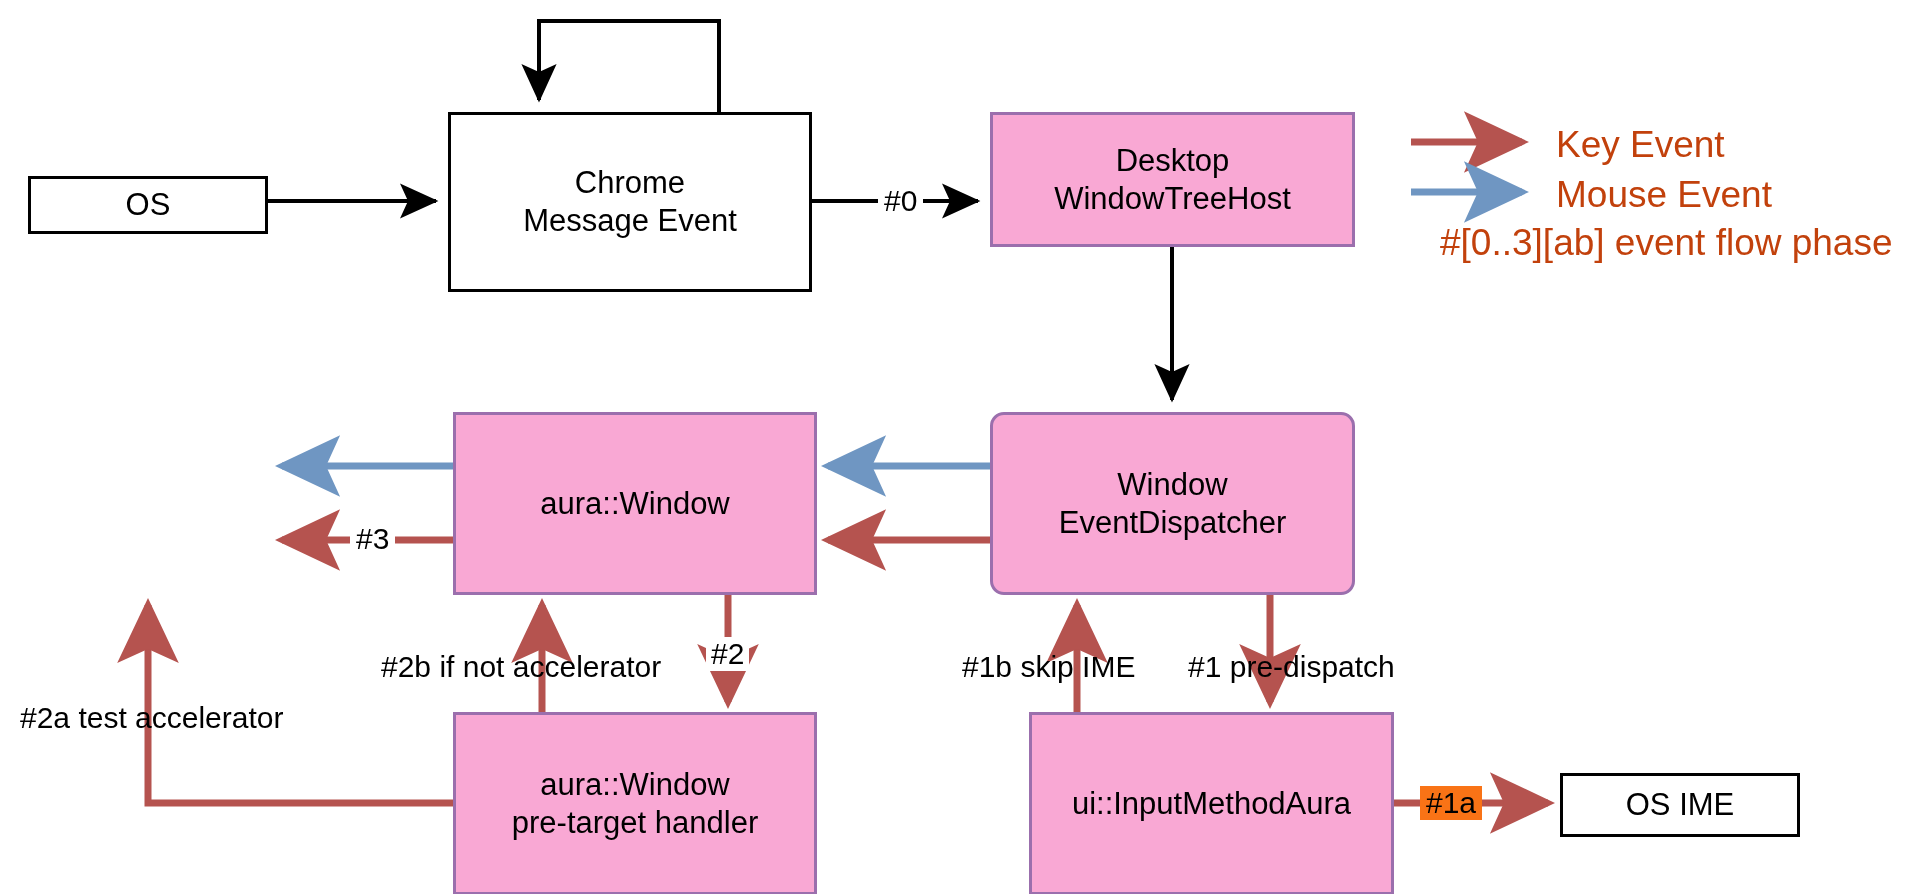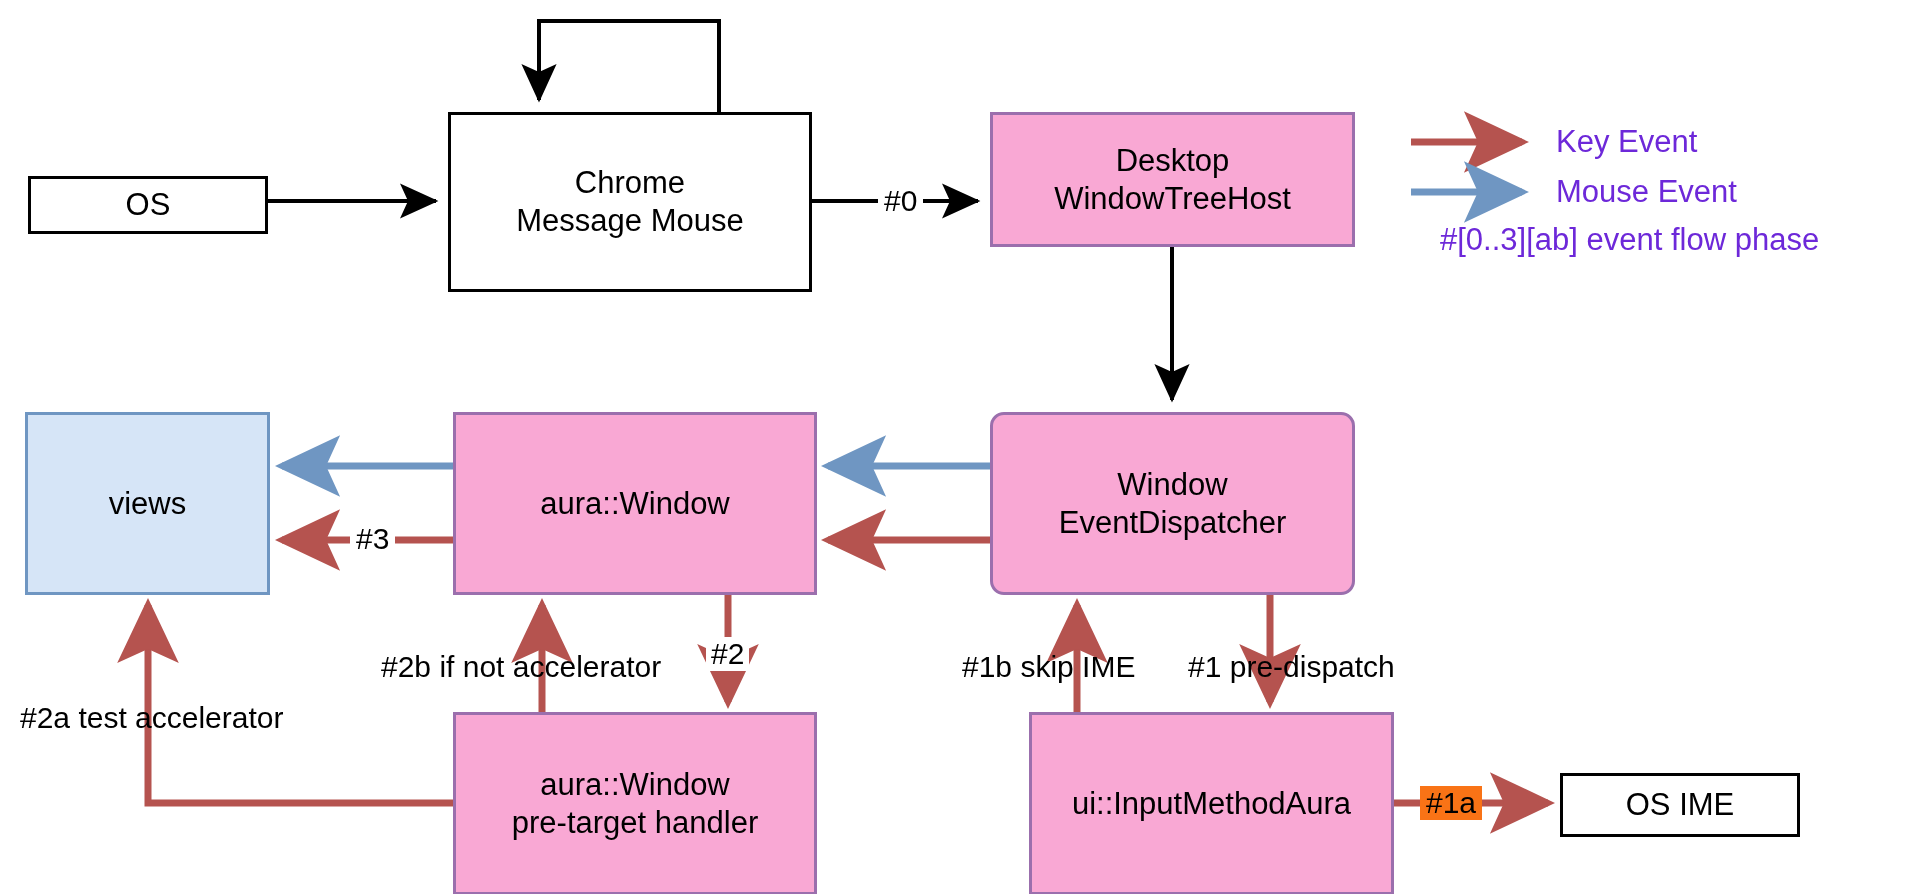--- a/index.html
+++ b/index.html
@@ -60,22 +60,22 @@
   .edge-label {
     position: absolute;
     color: #000000;
     font-size: 30px;
     white-space: nowrap;
     background: transparent;
     z-index: 4;
   }
   .legend-text {
     position: absolute;
-    font-size: 31px;
-    color: #6d28d9;
+    font-size: 37px;
+    color: #c2410c;
     white-space: nowrap;
     z-index: 4;
   }
 </style>
 </head>
 <body>
 
 <div id="diagram-root">
 
   <svg id="edges" viewBox="0 0 1920 894" width="1920" height="894">
@@ -154,31 +154,28 @@
       <line x1="1411" y1="192" x2="1522" y2="192" stroke="#6f96c2" stroke-width="7" marker-end="url(#arrow-blue)"></line>
     </g>
   </svg>
 
   <div class="node node-plain" style="left:28px; top:176px; width:240px; height:58px;">
     <span class="label">OS</span>
   </div>
 
   <div class="node node-plain" style="left:448px; top:112px; width:364px; height:180px;">
     <span class="label">Chrome
-Message Mouse</span>
+Message Event</span>
   </div>
 
   <div class="node node-purple" style="left:990px; top:112px; width:365px; height:135px;">
     <span class="label">Desktop
 WindowTreeHost</span>
   </div>
 
-  <div class="node node-blue" style="left:25px; top:412px; width:245px; height:183px;">
-    <span class="label">views</span>
-  </div>
 
   <div class="node node-purple" style="left:453px; top:412px; width:364px; height:183px;">
     <span class="label">aura::Window</span>
   </div>
 
   <div class="node node-purple" style="left:990px; top:412px; width:365px; height:183px;border-radius:14px;">
     <span class="label">Window
 EventDispatcher</span>
   </div>
 

